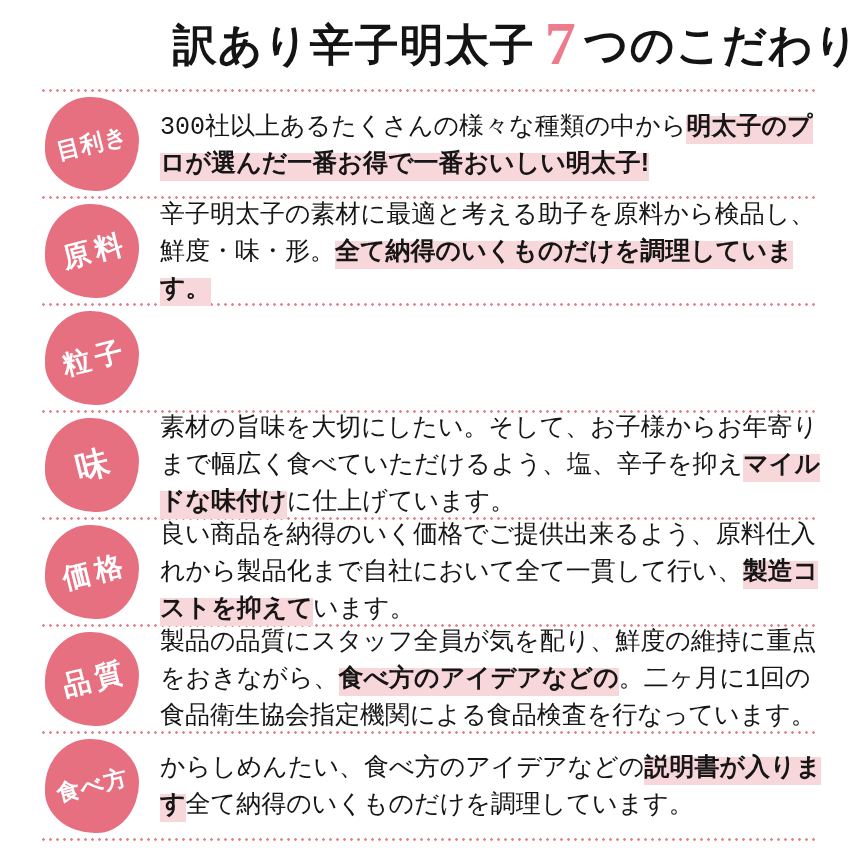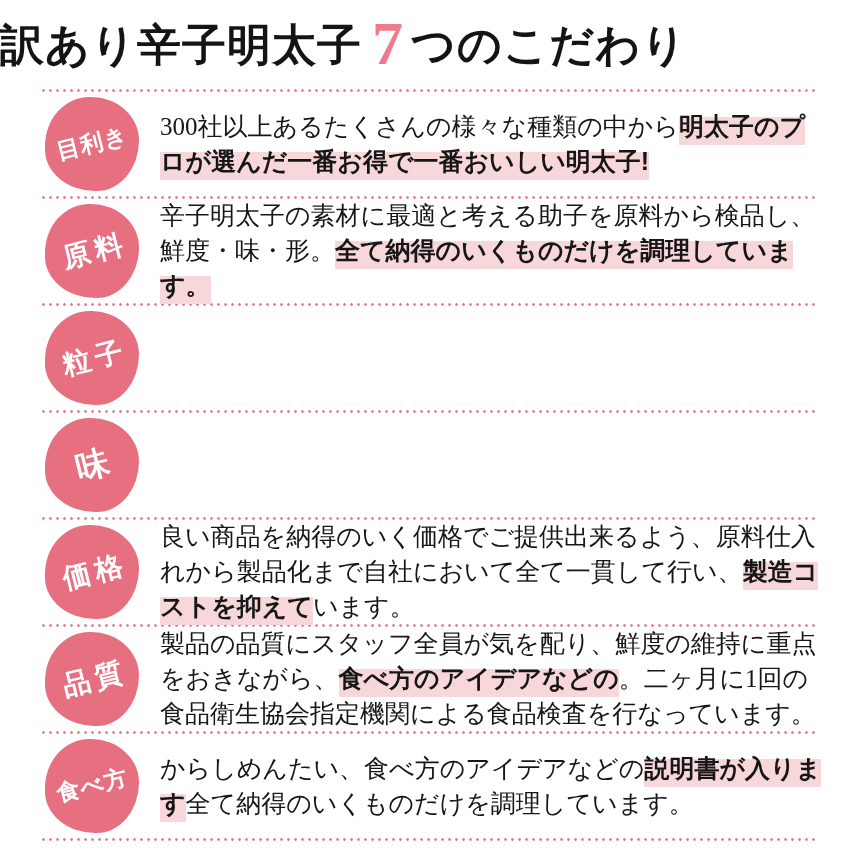--- a/index.html
+++ b/index.html
@@ -14,21 +14,21 @@
   .page {
     width: 860px;
     height: 860px;
     background: #ffffff;
     box-sizing: border-box;
   }
   
   .title {
     margin: 0;
     padding: 20px 0 16px;
-    text-align: left;
+    text-align: right;
     font-family: "Liberation Serif", serif;
     font-weight: bold;
     font-size: 44px;
     letter-spacing: 1px;
     color: #141414;
     line-height: 1.2;
     white-space: nowrap;
   }
   .t-num {
     color: var(--accent, #ee7a8b);
@@ -81,21 +81,21 @@
   .chars2 .badge-label { font-size: 28px; letter-spacing: 5px; margin-right: -5px; }
   .chars3 .badge-label { font-size: 23px; letter-spacing: 1px; }
   .desc {
     margin: 0;
     width: 664px;
     font-size: 25px;
     line-height: 35px;
     color: #161616;
     font-family: "Liberation Serif", serif;
   }
-  .plain { font-family: Liberation Serif, serif; }
+  .plain { font-family: Liberation Mono, monospace; }
   .hl {
     font-family: "Liberation Sans", sans-serif;
     font-weight: 700;
     background: linear-gradient(180deg, rgba(0,0,0,0) 16%, var(--hl, #f8d7db) 16%);
     padding-bottom: 5px;
   }
 </style>
 </head>
 <body>
 
@@ -122,20 +122,21 @@
       <section class="feature">
         <div class="badge chars2">
           <span class="badge-label">粒子</span>
         </div>
       </section>
       <div class="sep"></div>
       <section class="feature">
         <div class="badge chars1">
           <span class="badge-label">味</span>
         </div>
+        <p class="desc"><span class="plain">素材の旨味を大切にしたい。そして、お子様からお年寄りまで幅広く食べていただけるよう、塩、辛子を抑え</span><span class="hl">マイルドな味付け</span><span class="plain">に仕上げています。</span></p>
       </section>
       <div class="sep"></div>
       <section class="feature">
         <div class="badge chars2">
           <span class="badge-label">価格</span>
         </div>
         <p class="desc"><span class="plain">良い商品を納得のいく価格でご提供出来るよう、原料仕入れから製品化まで自社において全て一貫して行い、</span><span class="hl">製造コストを抑えて</span><span class="plain">います。</span></p>
       </section>
       <div class="sep"></div>
       <section class="feature">

